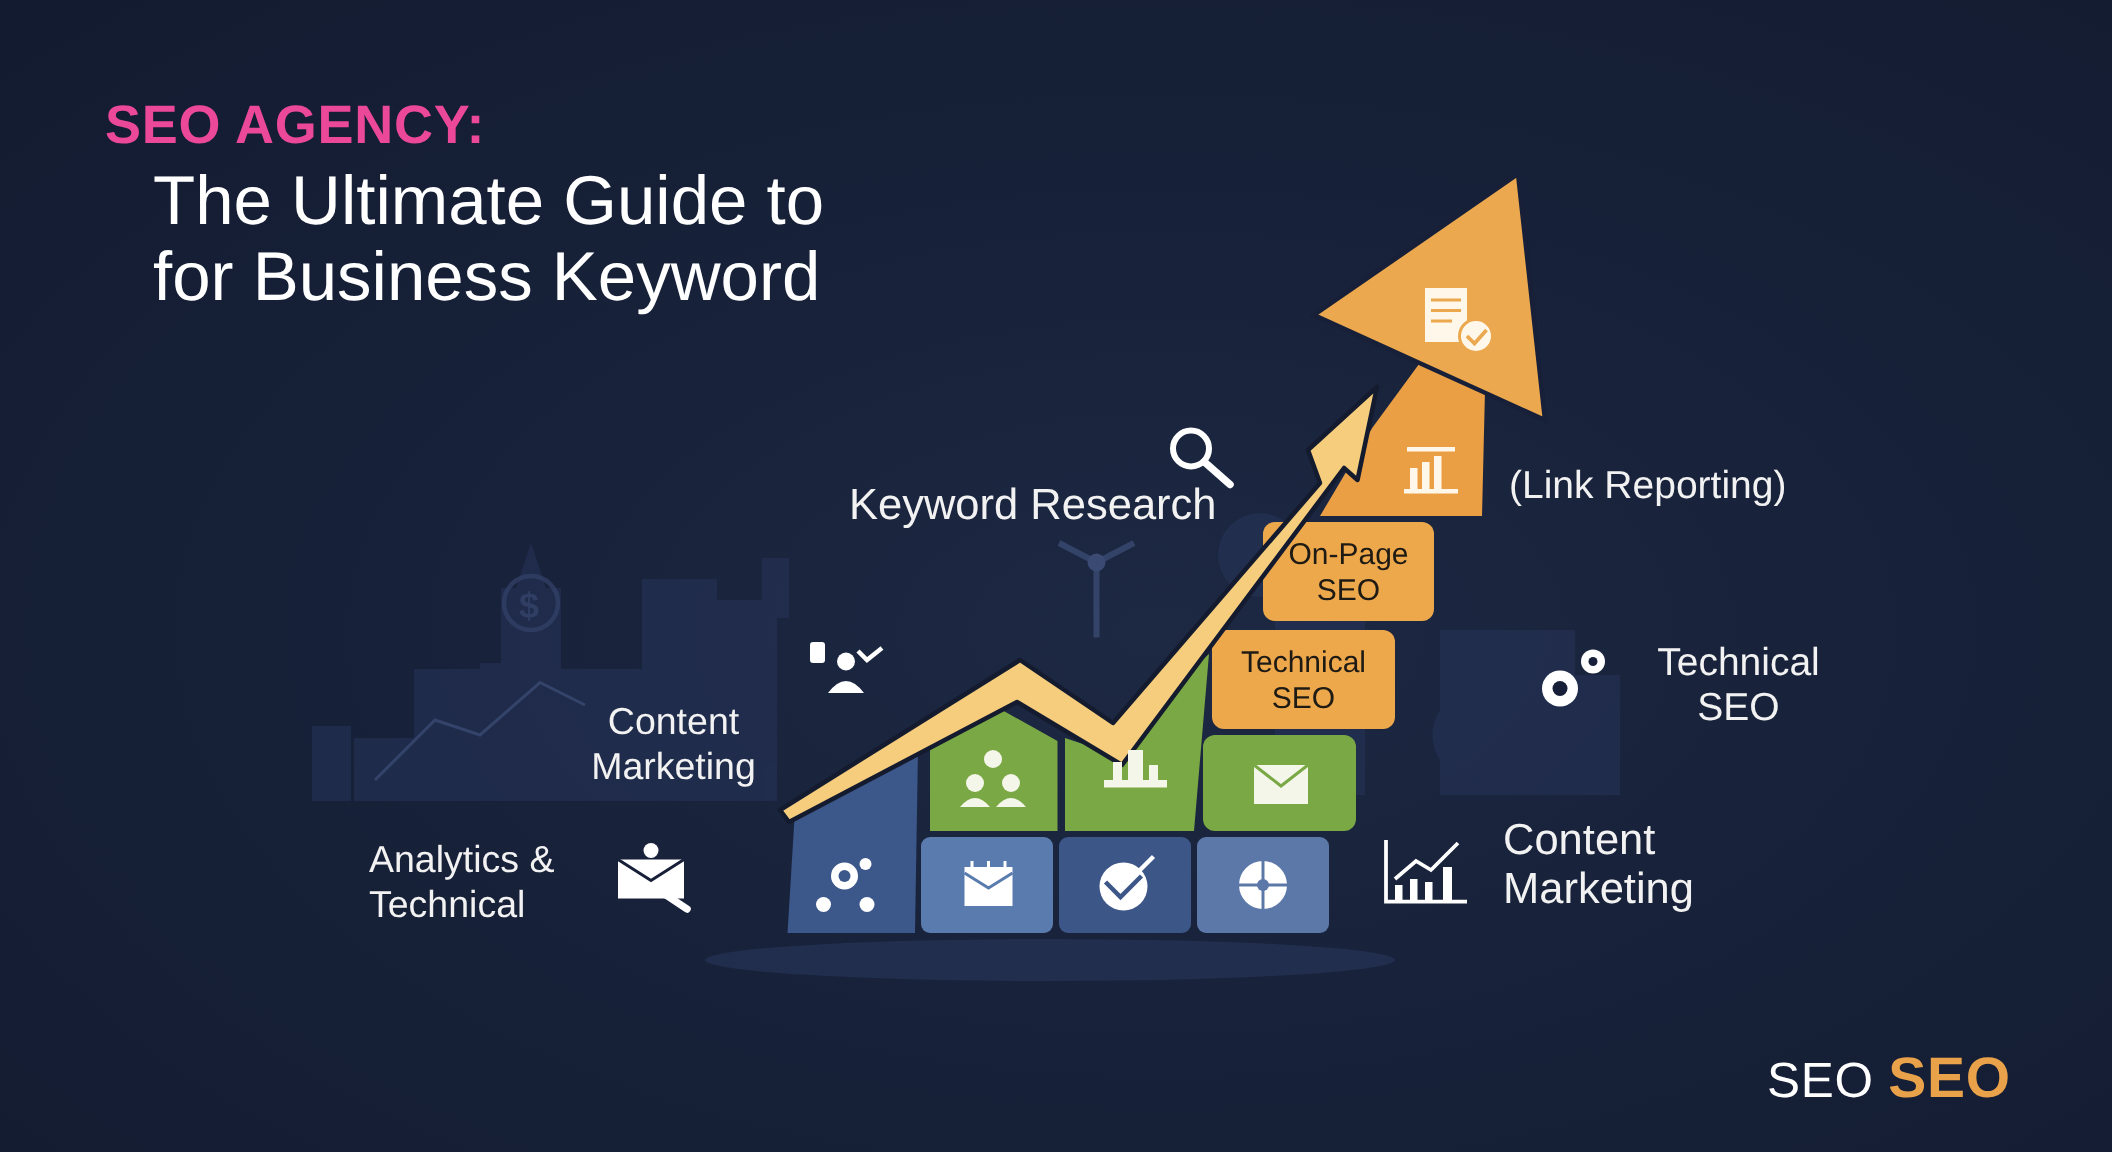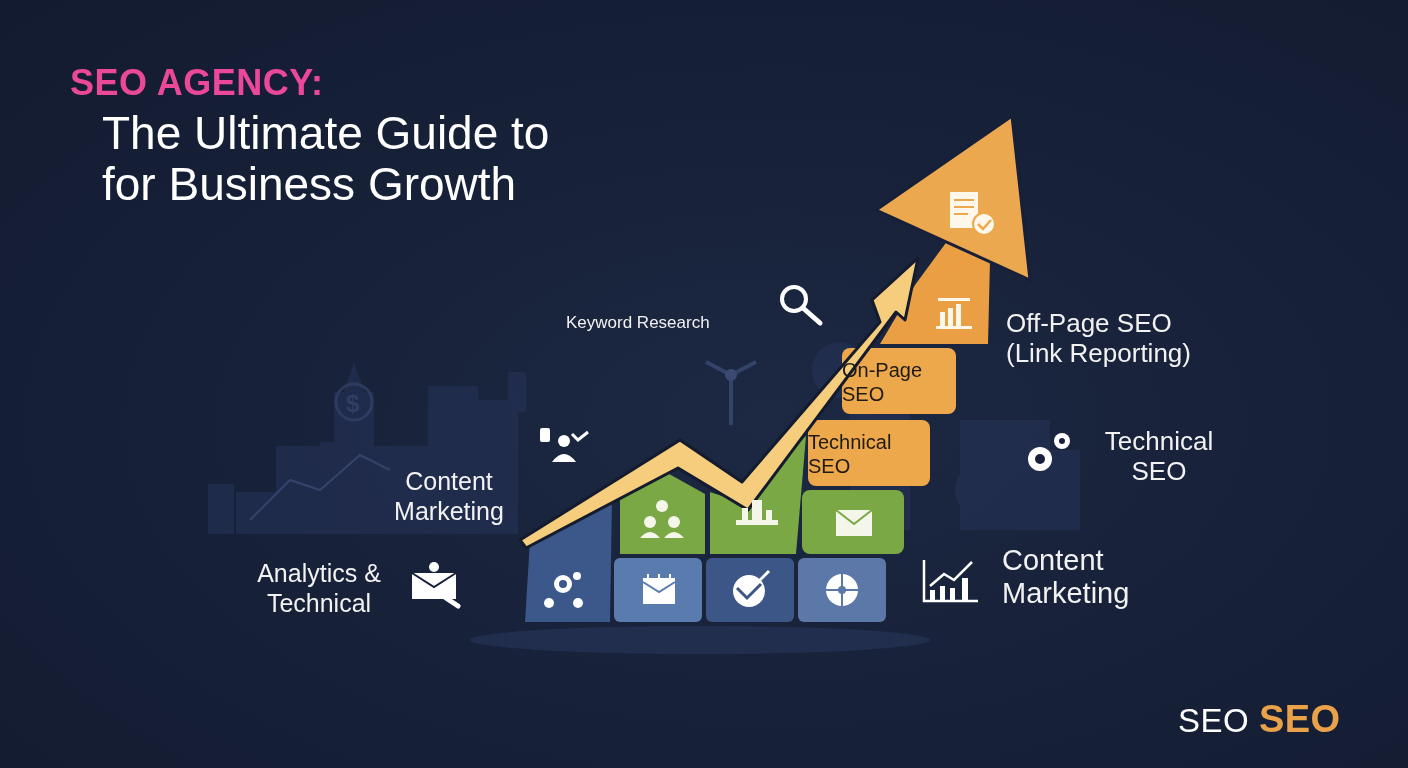--- a/index.html
+++ b/index.html
@@ -2,21 +2,21 @@
 <html><head>
 <meta charset="utf-8">
 <style>
   html,body{margin:0;padding:0;}
   body{width:1408px;height:768px;overflow:hidden;background:#172038;font-family:"Liberation Sans",sans-serif;position:relative;}
   .bg{position:absolute;inset:0;background:radial-gradient(ellipse at 55% 55%,#1d2843 0%,#162037 55%,#131b30 100%);}
   .abs{position:absolute;}
   .eyebrow{left:70px;top:62px;font-size:36px;font-weight:bold;color:#ec4899;letter-spacing:0.5px;}
   .title{left:70px;top:108px;font-size:46px;line-height:51px;color:#ffffff;width:620px;margin-left:32px;}
   .lbl{color:#f2f2f2;font-size:25px;line-height:30px;}
-  .lbl-dark{color:#1e1a14;font-size:20px;line-height:24px;text-align:left;}
+  .lbl-dark{color:#1e1a14;font-size:20px;line-height:24px;text-align:center;}
   svg{overflow:visible;}
   .logo{left:1178px;top:698px;font-size:33px;color:#fff;letter-spacing:0.5px;}
   .logo .accent{color:#e9a24a;font-weight:bold;font-size:38px;}
 </style>
 </head>
 <body>
 
 <div class="bg"></div>
 
 <svg class="abs" style="left:0;top:0" width="1408" height="768">
@@ -73,37 +73,36 @@
   </g>
 
   <polygon points="876,210 1012,116 1030,280" fill="#eba84e" stroke="#172038" stroke-width="3"></polygon>
 
   <polygon points="520,540 680,440 742,482 880,322 872,300 918,258 905,320 896,312 748,510 678,468 526,548" fill="#f6cd7c" stroke="#141b2f" stroke-width="3" stroke-linejoin="round"></polygon>
 </svg>
 
 <div class="abs eyebrow">SEO AGENCY:</div>
 <div class="abs title">
   <div>The Ultimate Guide to</div>
-  <div>for Business Growth</div>
-</div>
-
-<div class="abs lbl" style="left:566px;top:308px;font-size:17px;">Keyword Research</div>
+  <div>for Business Keyword</div>
+</div>
+
+<div class="abs lbl" style="left:566px;top:322px;font-size:29px;">Keyword Research</div>
 
 <div class="abs lbl" style="left:382px;top:466px;text-align:center;width:134px;">
   <div>Content</div>
   <div>Marketing</div>
 </div>
 
-<div class="abs lbl" style="left:246px;top:558px;text-align:center;width:146px;">
+<div class="abs lbl" style="left:246px;top:558px;width:146px;">
   <div>Analytics &amp;</div>
   <div>Technical</div>
 </div>
 
 <div class="abs lbl" style="left:1006px;top:308px;font-size:26px;">
-  <div>Off-Page SEO</div>
   <div>(Link Reporting)</div>
 </div>
 
 <div class="abs lbl" style="left:1092px;top:426px;text-align:center;width:134px;font-size:26px;">
   <div>Technical</div>
   <div>SEO</div>
 </div>
 
 <div class="abs lbl" style="left:1002px;top:544px;font-size:29px;line-height:33px;">
   <div>Content</div>

